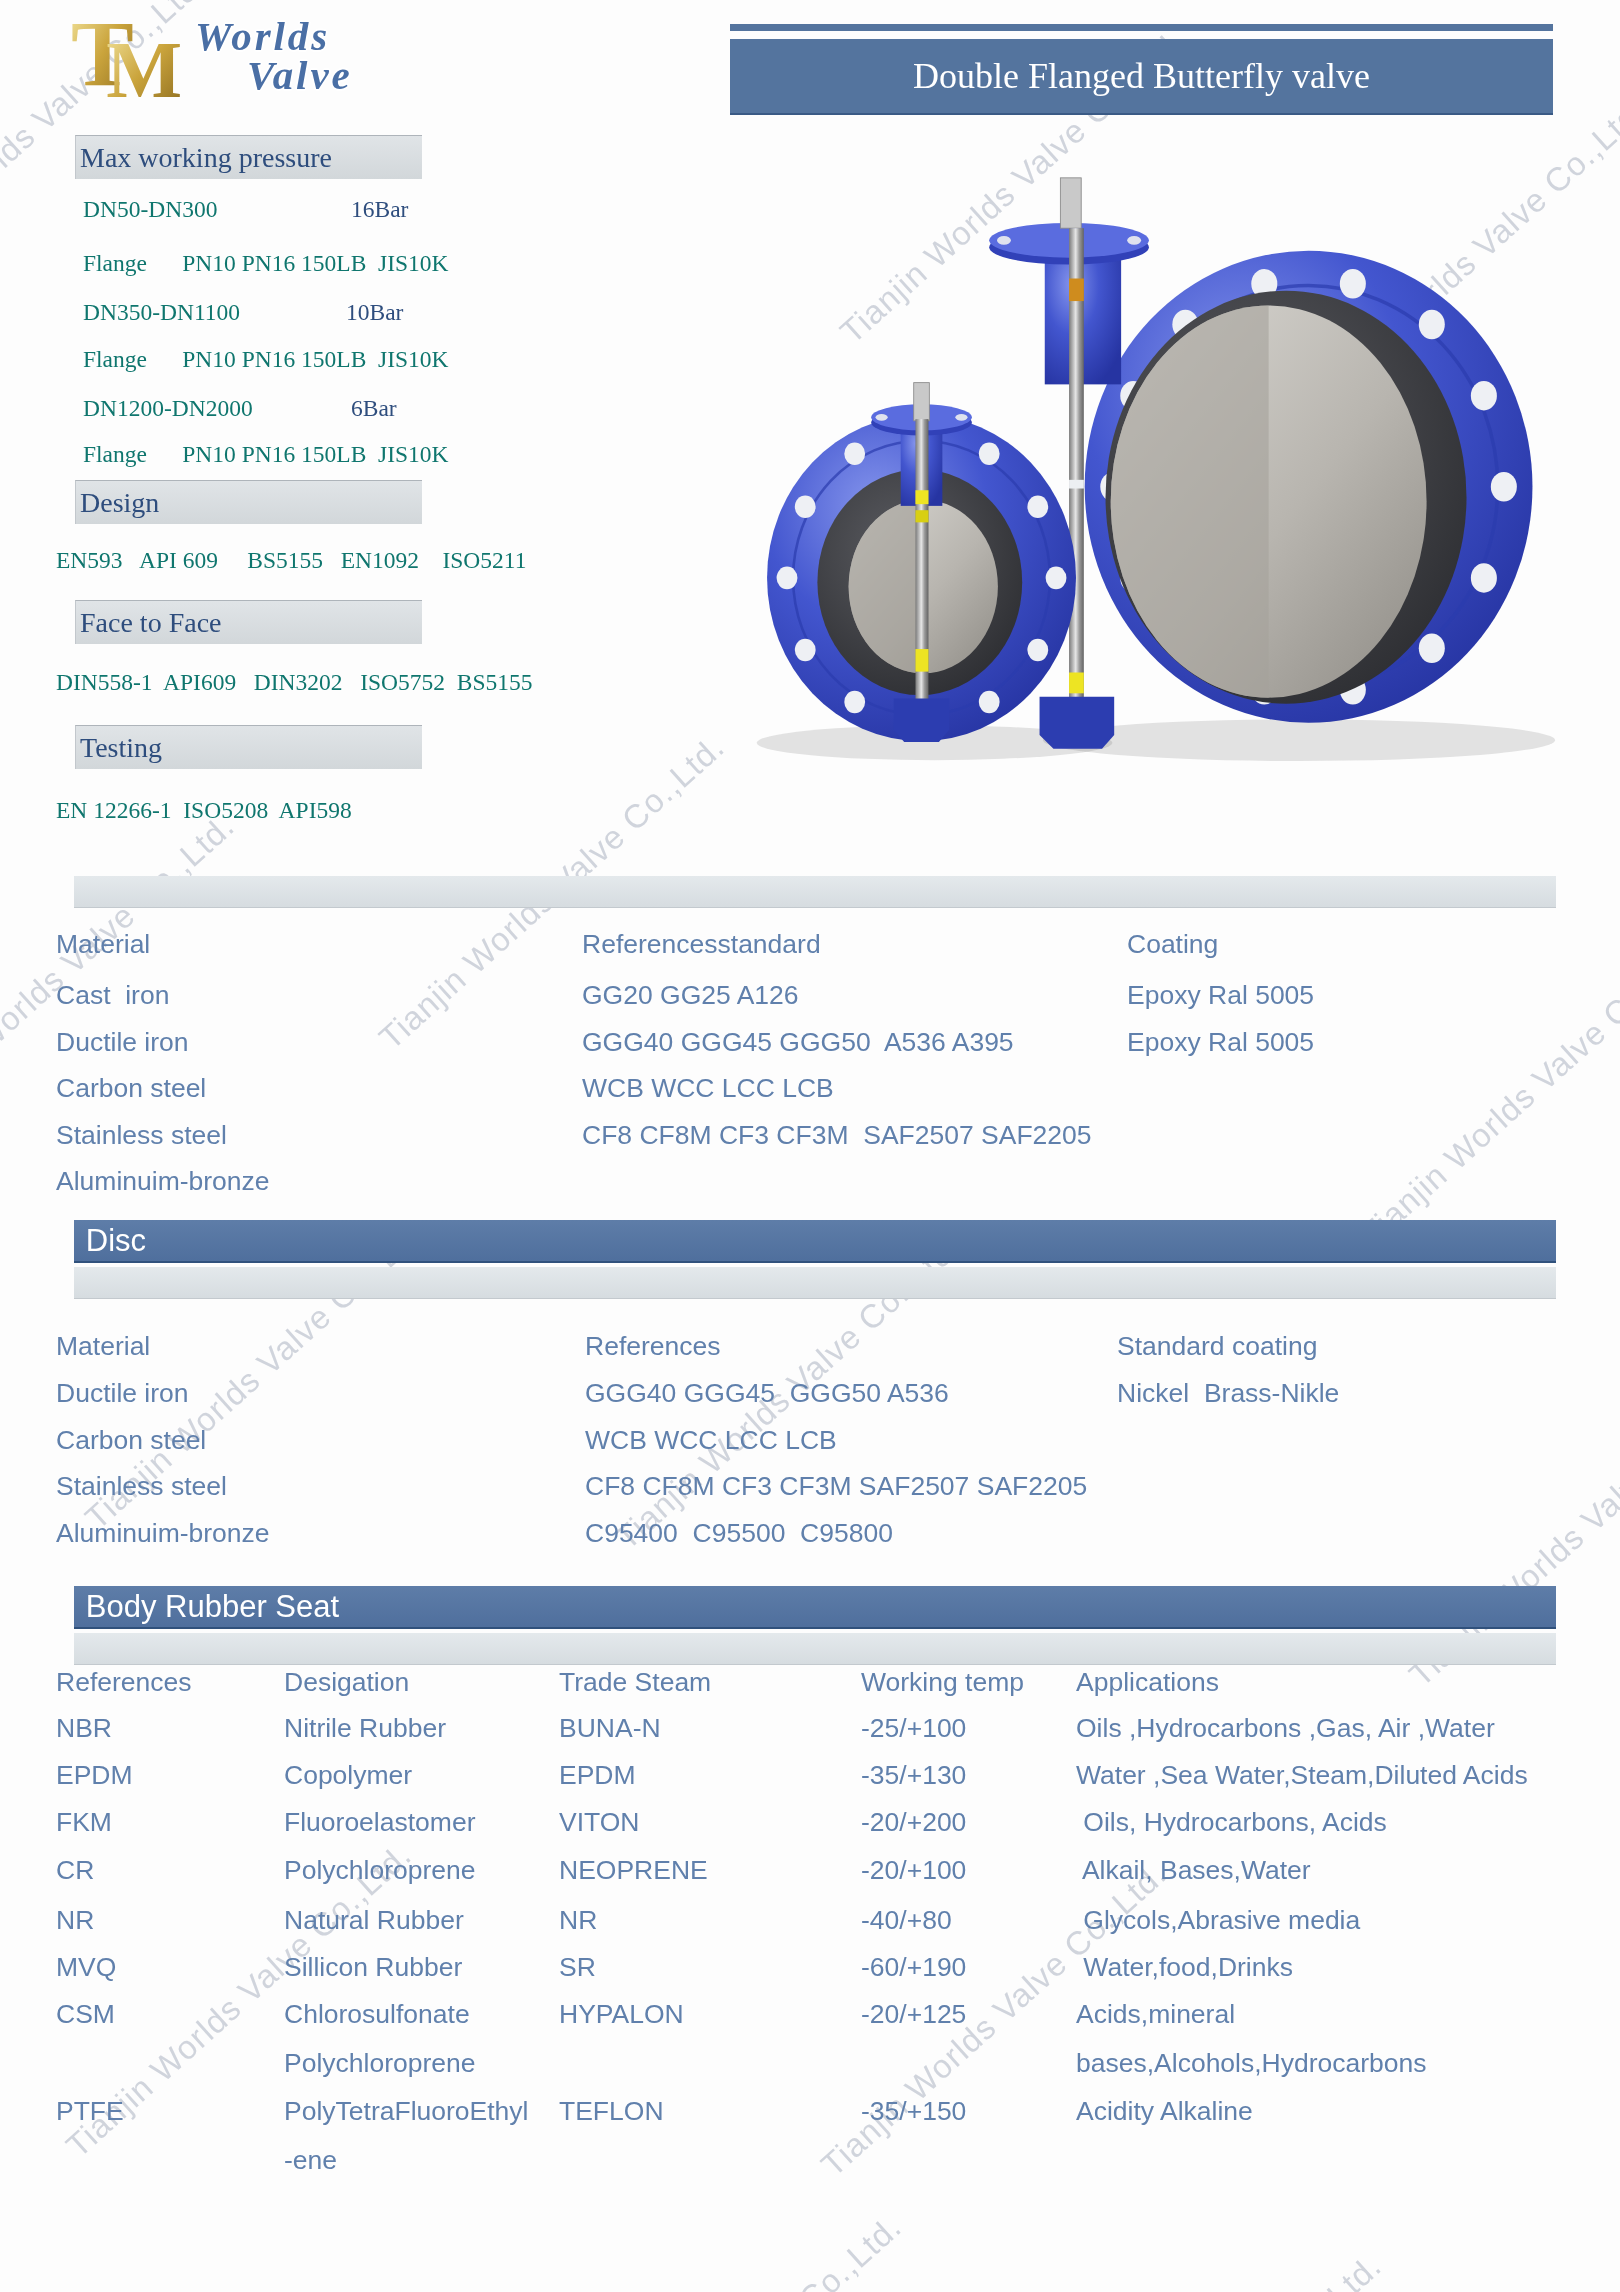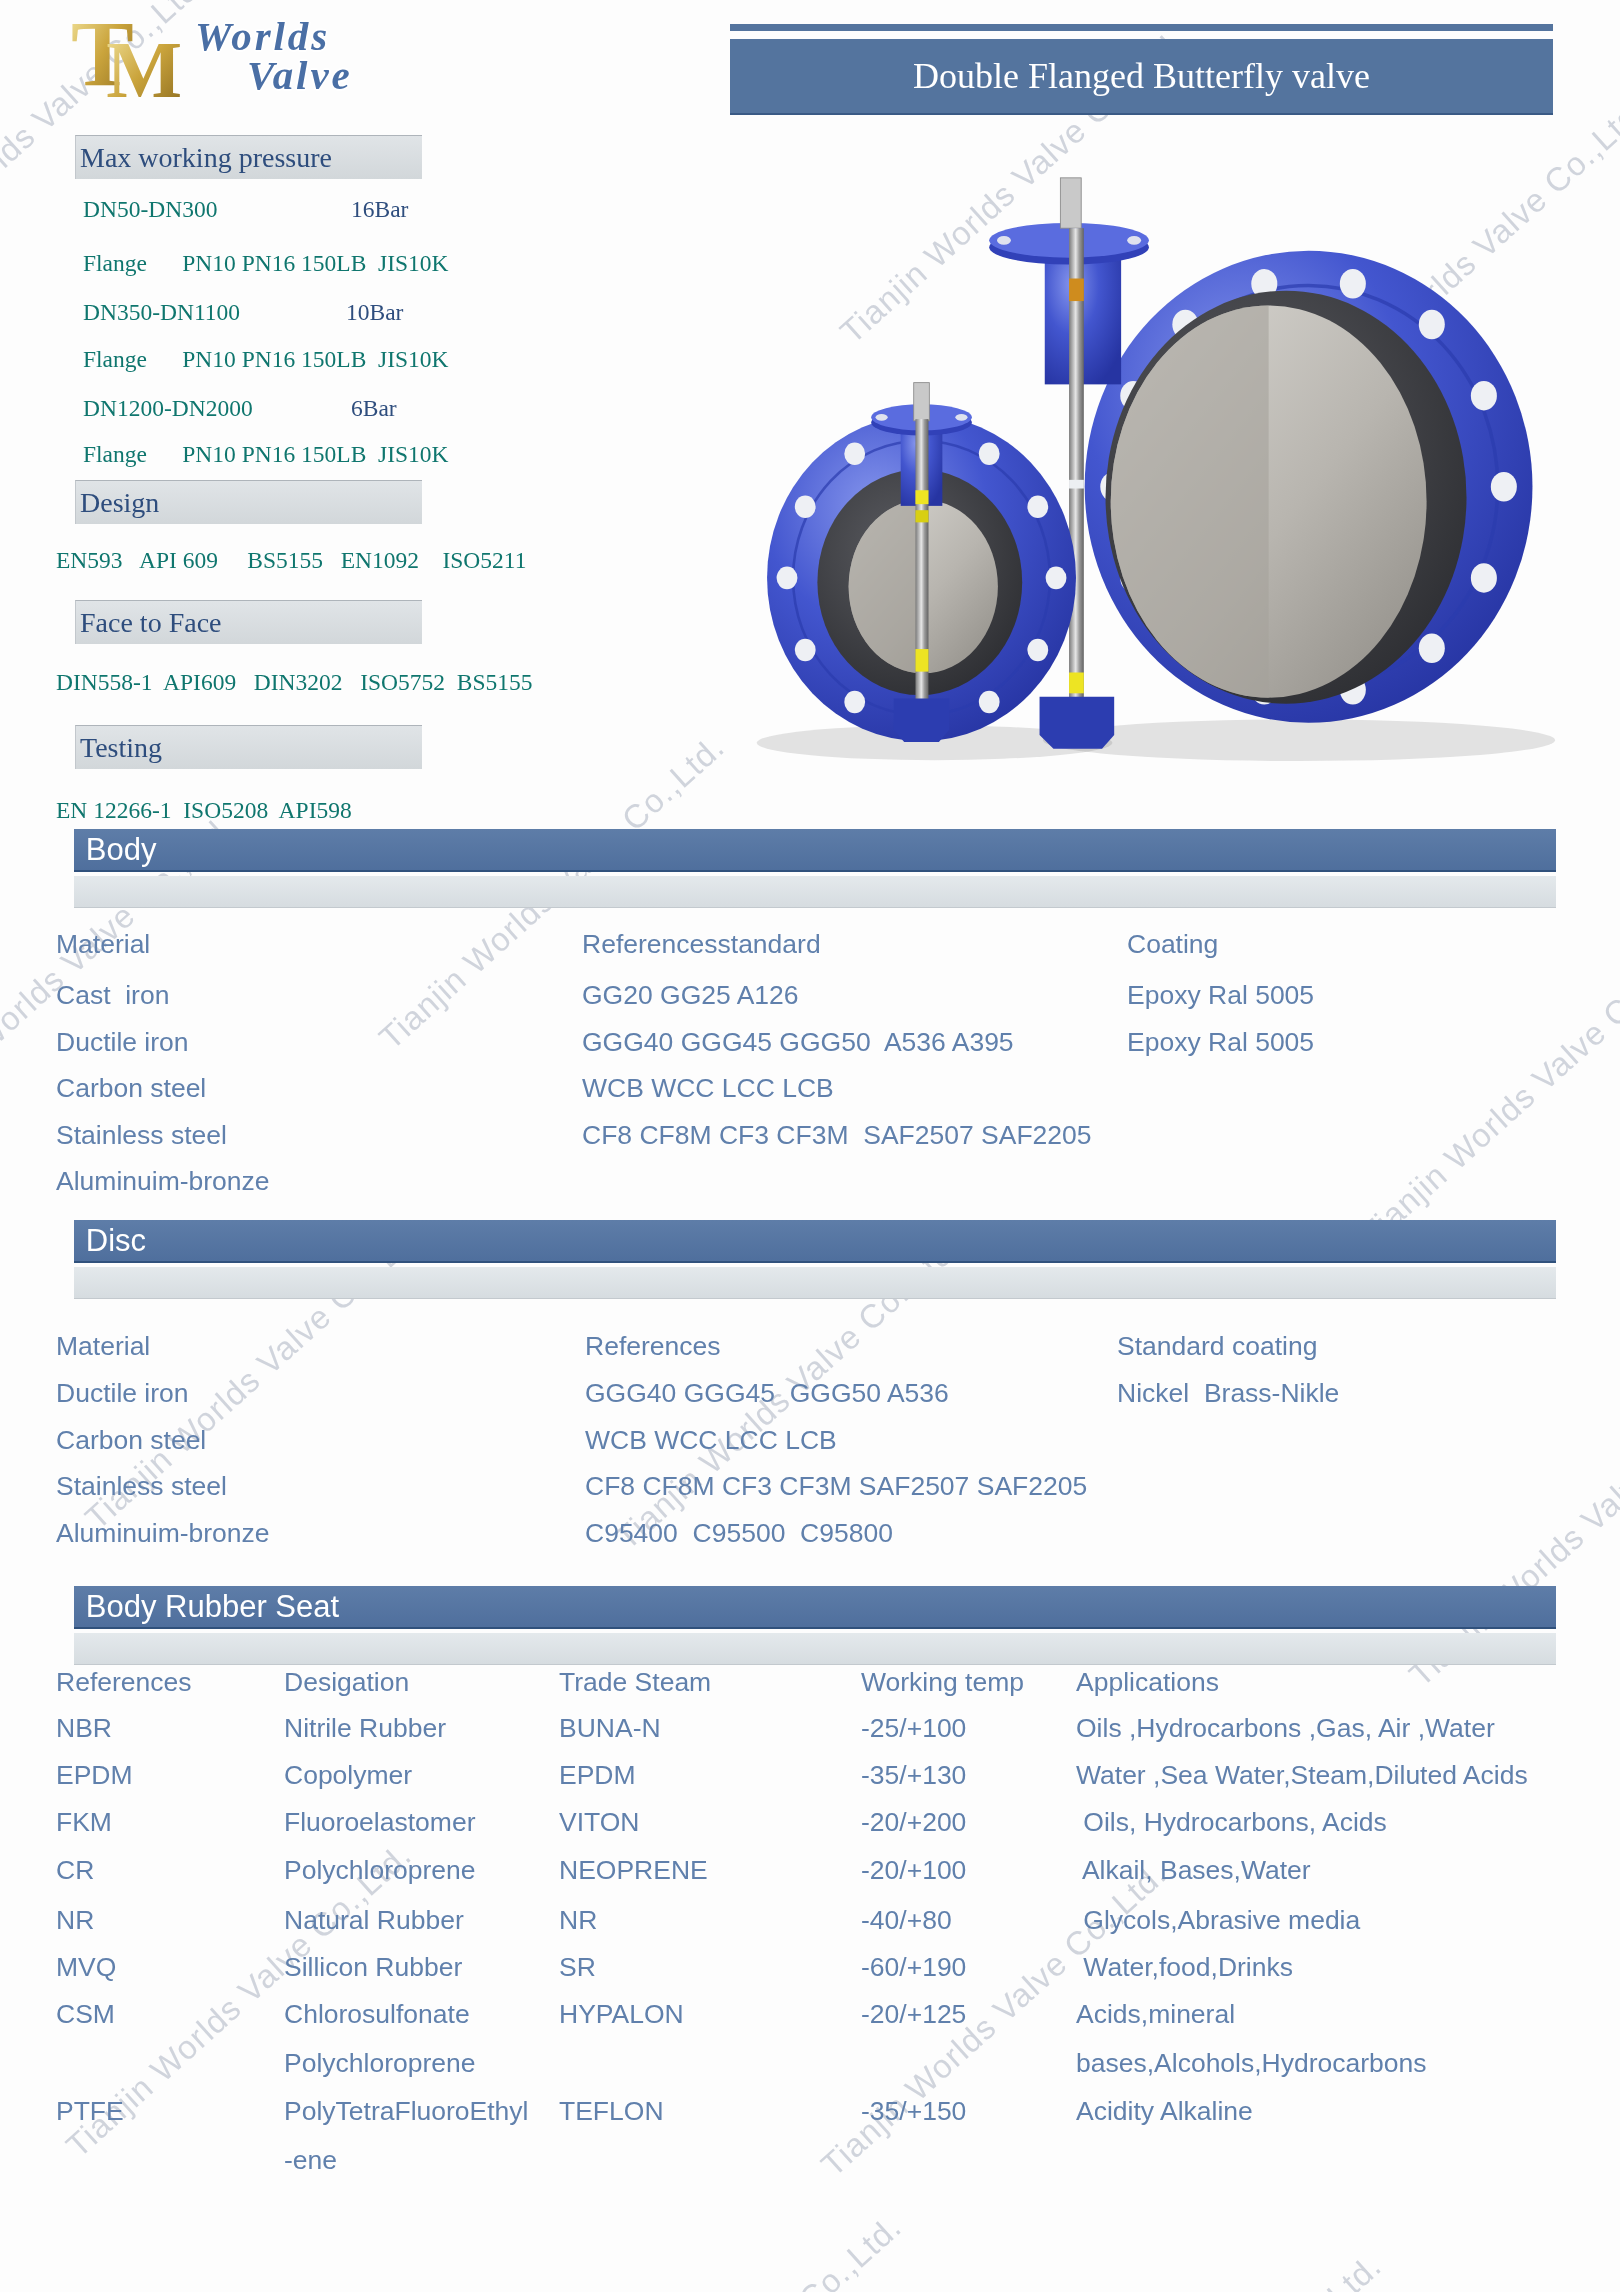--- a/index.html
+++ b/index.html
@@ -206,23 +206,20 @@
   <div class="lhead" style="top:600px;">
     <span>Face to Face</span>
   </div>
   <span class="lrow" style="left:56px;top:669px;">DIN558-1  API609   DIN3202   ISO5752  BS5155</span>
 
   <div class="lhead" style="top:725px;">
     <span>Testing</span>
   </div>
   <span class="lrow" style="left:56px;top:797px;">EN 12266-1  ISO5208  API598</span>
 
-  <div class="sbar" style="top:829px;">
-    <span>Body</span>
-  </div>
   <div class="sstrip" style="top:876px;"></div>
 
   <div class="trow" style="top:929px;">
     <span class="b1">Material</span>
     <span class="b2">Referencesstandard</span>
     <span class="b3">Coating</span>
   </div>
   <div class="trow" style="top:980px;">
     <span class="b1">Cast  iron</span>
     <span class="b2">GG20 GG25 A126</span>

